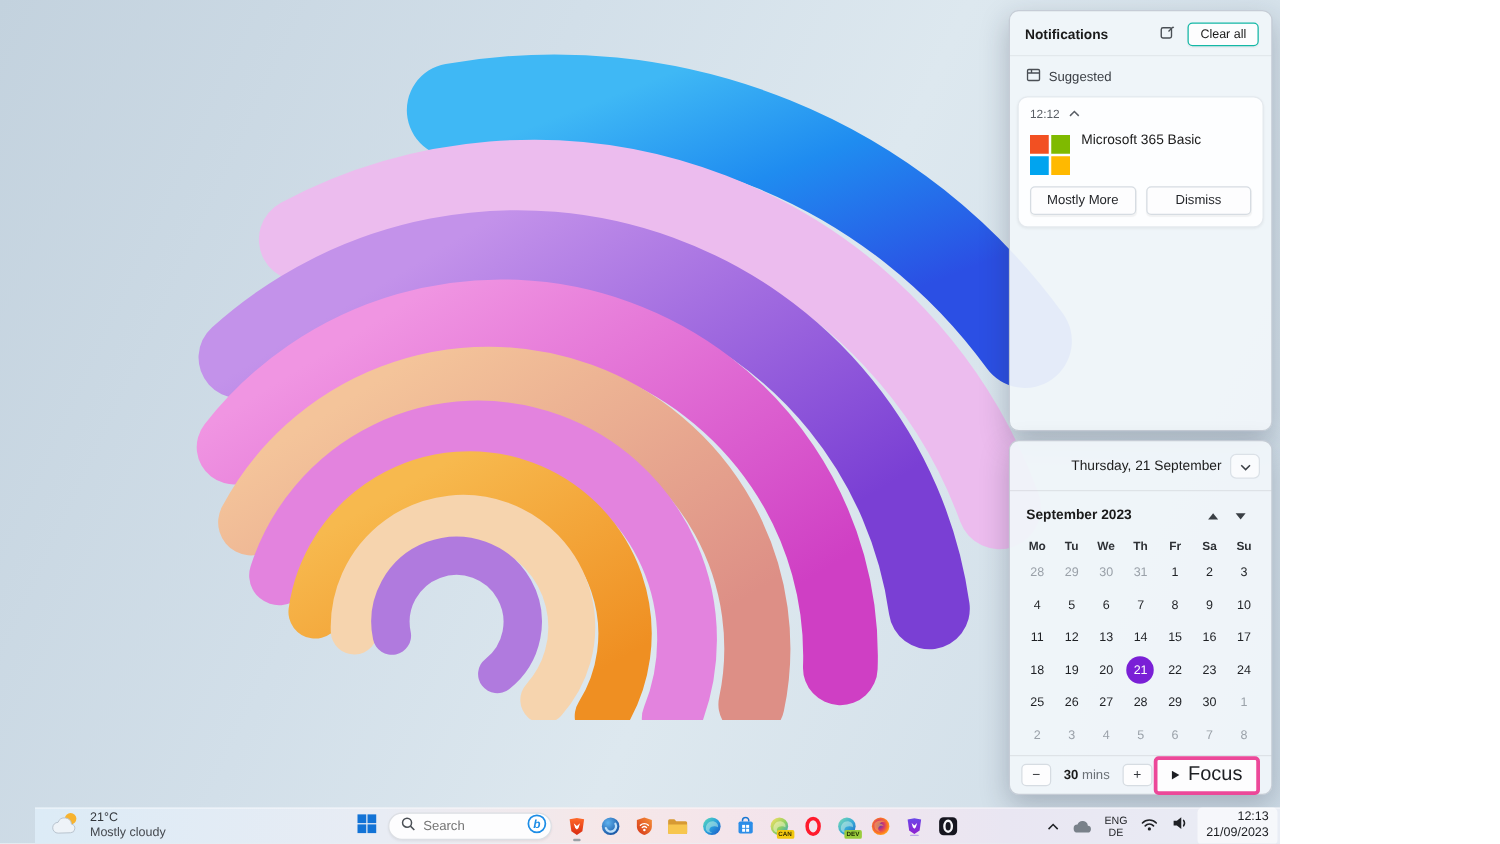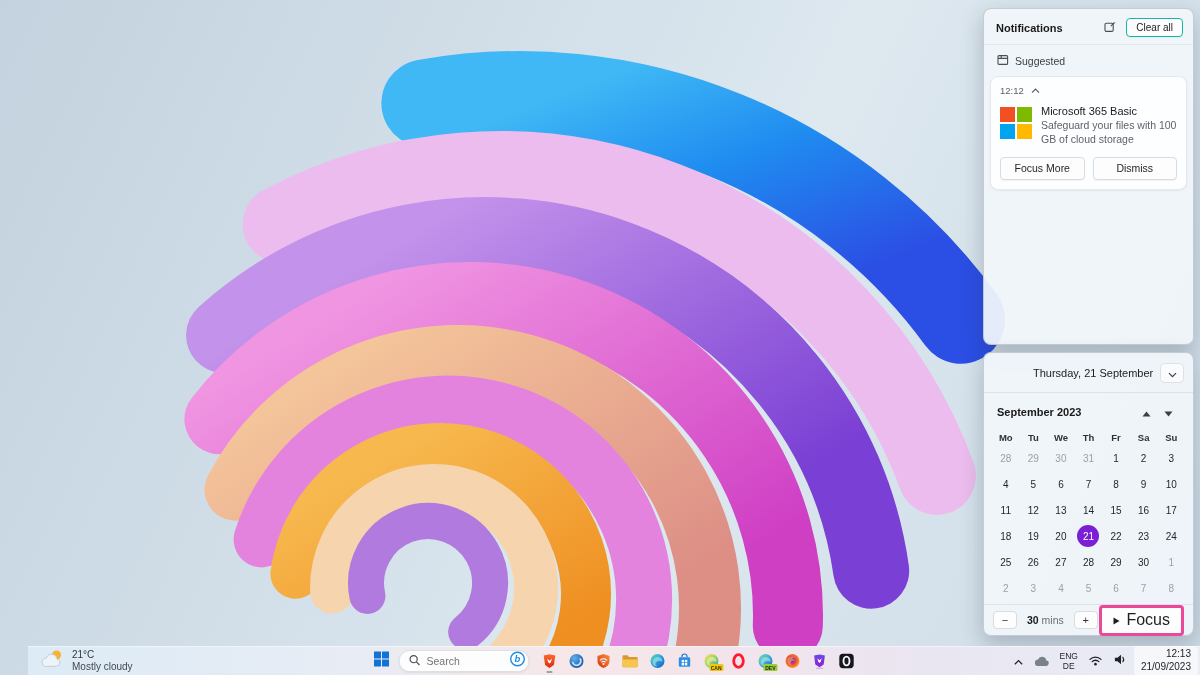--- a/index.html
+++ b/index.html
@@ -1,19 +1,19 @@
 <!DOCTYPE html>
 <html><head>
 <meta charset="utf-8">
 <style>
   * { margin:0; padding:0; box-sizing:border-box; }
   html,body { width:1200px; height:675px; overflow:hidden; }
   body { font-family:"Liberation Sans","DejaVu Sans",sans-serif; color:#1a1a1a; }
 
-  .desktop { position:relative; width:1200px; height:675px; overflow:hidden;
+  .desktop { position:relative; width:1024px; height:675px; overflow:hidden;
              background:linear-gradient(115deg,#c3d2de 0%,#d2dfe9 35%,#dde8ef 58%,#cddbe6 100%); }
   .wallpaper { position:absolute; inset:0; }
 
   
   .panel { position:absolute; right:6px; width:211px; border-radius:8px;
            background:rgba(240,245,250,0.94); border:1px solid rgba(120,130,145,0.35);
            box-shadow:0 8px 22px rgba(30,40,60,0.25); }
   .notif-panel { top:8px; height:337px; }
   .cal-panel  { top:352px; height:284px; }
 
@@ -176,25 +176,24 @@
       </div>
       <div class="card-body">
         <div class="ms-logo">
           <div style="background:#f25022"></div>
           <div style="background:#7fba00"></div>
           <div style="background:#00a4ef"></div>
           <div style="background:#ffb900"></div>
         </div>
         <div class="card-text">
           <div class="card-title">Microsoft 365 Basic</div>
-          <div class="card-desc">Safeguard your files with 100 GB of cloud storage</div>
         </div>
       </div>
       <div class="card-buttons">
-        <div class="card-btn">Focus More</div>
+        <div class="card-btn">Mostly More</div>
         <div class="card-btn">Dismiss</div>
       </div>
     </div>
   </div>
 
   <div class="panel cal-panel">
     <div class="cal-header">
       <div class="cal-date">Thursday, 21 September</div>
       <div class="cal-collapse">
         <span>

